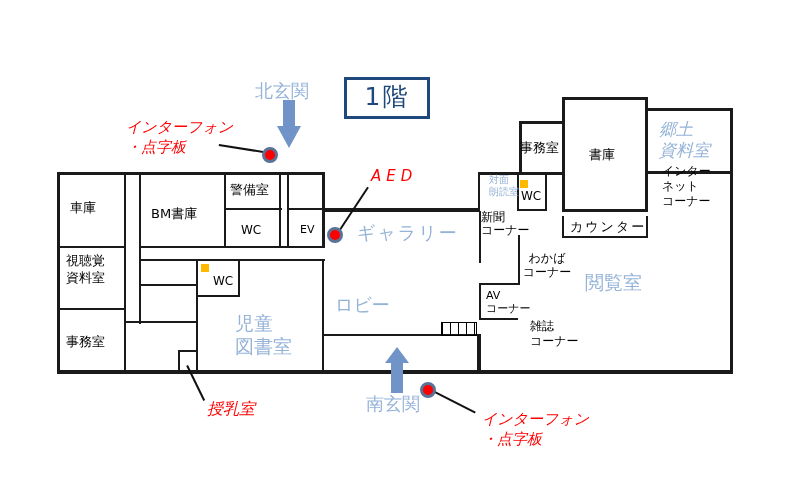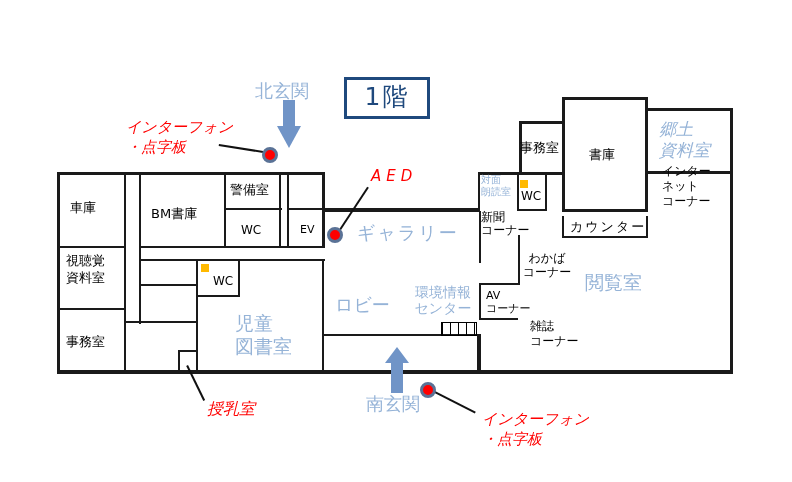--- a/index.html
+++ b/index.html
@@ -3,21 +3,21 @@
 <meta charset="utf-8">
 <style>
   html,body{margin:0;padding:0;background:#fff;}
   #plan{position:relative;width:792px;height:482px;background:#fff;overflow:hidden;
         font-family:"DejaVu Sans",sans-serif;color:#000;}
   .w{position:absolute;background:#1a1a1a;}
   .box{position:absolute;box-sizing:border-box;border:3px solid #1a1a1a;background:#fff;}
   .lbl{position:absolute;font-size:13px;line-height:15px;white-space:pre-line;}
   .blue{color:#95b3d7;}
   .red{color:#ff0000;font-style:italic;}
-  .f10{font-size:10px;line-height:12px;}
+  .f10{font-size:10px;line-height:12px;margin-left:8px;}
   .f11{font-size:11px;line-height:13px;}
   .f12{font-size:12px;line-height:14px;}
   .f14{font-size:14px;line-height:16px;}
   .f15{font-size:15px;line-height:20px;}
   .f16{font-size:16px;}
   .f17{font-size:17px;line-height:21px;font-style:italic;}
   .f18{font-size:18px;}
   .f19{font-size:19px;line-height:23px;}
   .ls2{letter-spacing:2px;text-align:right;}
   .ls5{letter-spacing:5px;}
@@ -128,22 +128,20 @@
   <div class="lbl f11" style="left:300px;top:223px">EV</div>
   <div class="lbl" style="left:66px;top:252px;line-height:17px">視聴覚
 資料室</div>
   <div class="lbl" style="left:66px;top:334px">事務室</div>
   <div class="lbl f12" style="left:213px;top:274px">WC</div>
   <div class="lbl blue f19" style="left:235px;top:312px">児童
 図書室</div>
 
   <div class="lbl blue f18 ls2" style="left:357px;top:225px">ギャラリー</div>
   <div class="lbl blue f18" style="left:335px;top:297px">ロビー</div>
-  <div class="lbl blue f14 ctr" style="left:408px;top:284px;width:70px">環境情報
-センター</div>
 
   <div class="lbl blue f10" style="left:481px;top:174px">対面
 朗読室</div>
   <div class="lbl f12" style="left:481px;top:211px;line-height:13px">新聞
 コーナー</div>
   <div class="lbl f12" style="left:521px;top:189px">WC</div>
   <div class="lbl" style="left:520px;top:140px">事務室</div>
   <div class="lbl" style="left:589px;top:147px">書庫</div>
   <div class="lbl blue f17" style="left:659px;top:119px">郷土
 資料室</div>

